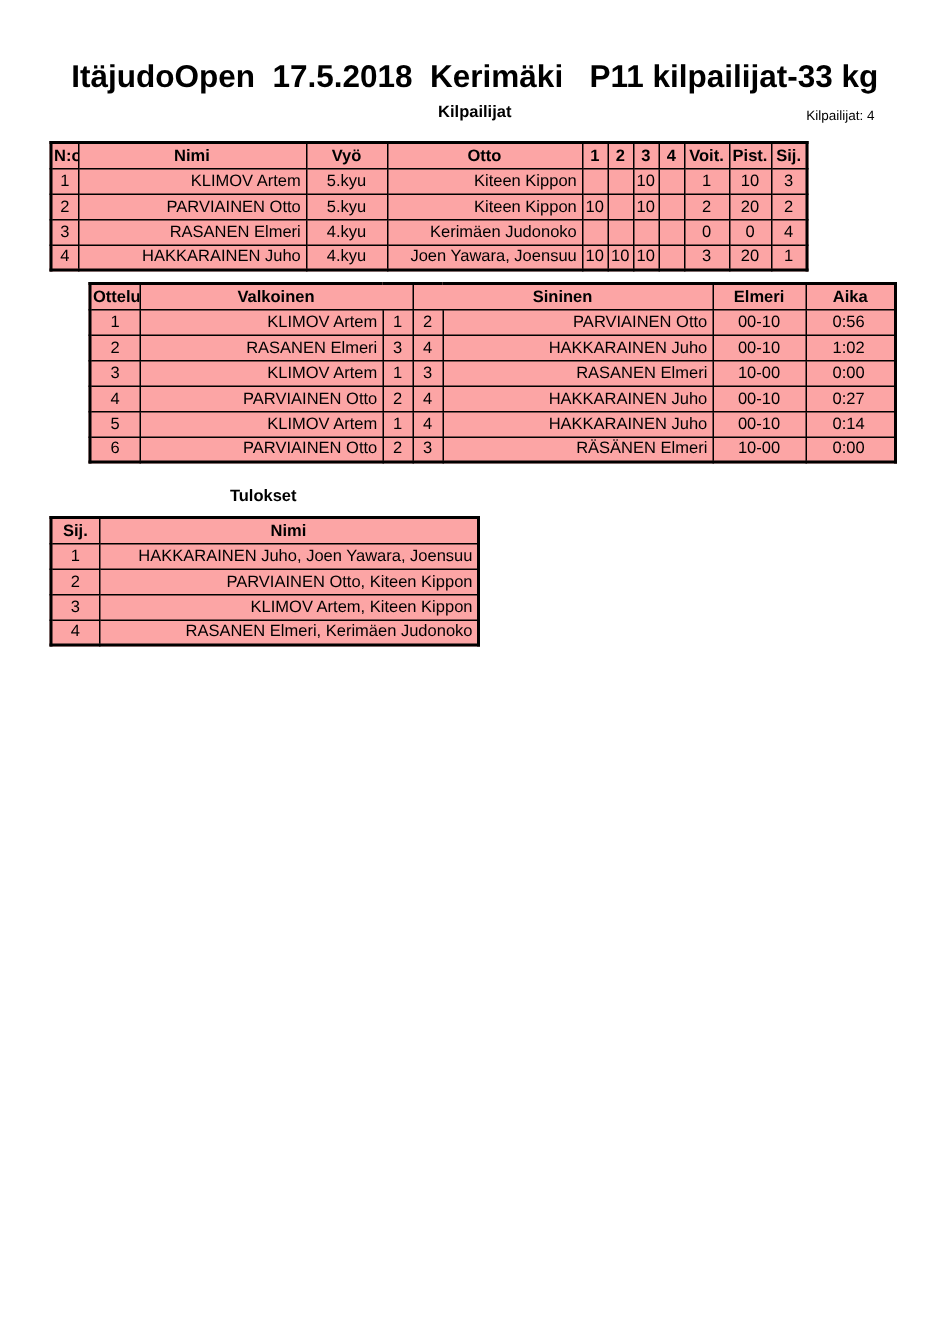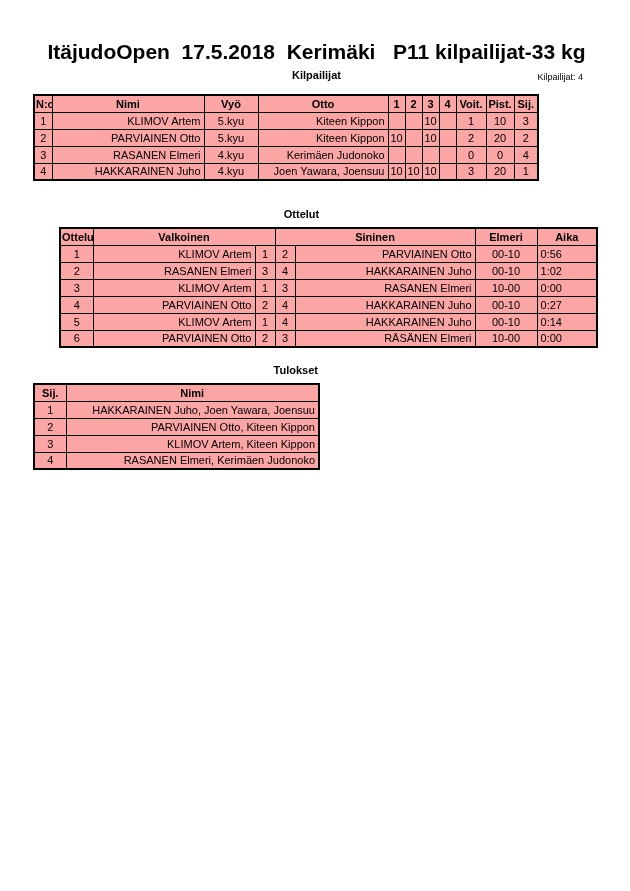--- a/index.html
+++ b/index.html
@@ -24,26 +24,26 @@
 
   table { border-collapse: collapse; table-layout: fixed; border: 2px solid #000; background: #fca5a5; }
   th, td {
     border: 1px solid #000;
     font-size: 11px; height: 17px;
     padding: 0 3px; white-space: nowrap; overflow: hidden;
   }
   th { font-weight: bold; text-align: center; padding: 0 1px; }
   td.c { text-align: center; padding: 0 1px; }
   td.l { text-align: right; }
-  td.r { text-align: left; padding-right: 5px; }
+  td.r { text-align: center; padding-right: 5px; }
 
   .kilpailijat-table { width: 504px; margin-top: 9px; }
   .heading-ottelut  { width: 537px; margin-top: 27px; text-align: center; }
   .ottelut-table    { width: 537px; margin-top: 7px; margin-left: 26px; }
-  .heading-tulokset { width: 285px; margin-top: 16px; text-align: right; }
+  .heading-tulokset { width: 285px; margin-top: 16px; text-align: center; }
   .tulokset-table   { width: 285px; margin-top: 7px; }
 </style>
 </head>
 <body>
 
 <div class="page">
 
   <h1 class="title">ItäjudoOpen  17.5.2018  Kerimäki   P11 kilpailijat-33 kg</h1>
 
   <div class="subheader">
@@ -129,21 +129,20 @@
         <td class="c">10</td>
         <td class="c">10</td>
         <td class="c"></td>
         <td class="c">3</td>
         <td class="c">20</td>
         <td class="c">1</td>
       </tr>
     </tbody>
   </table>
 
-  <div class="section-heading heading-ottelut">Ottelut</div>
 
   <table class="ottelut-table">
     <colgroup>
       <col style="width:33px">
         <col style="width:162px">
         <col style="width:20px">
         <col style="width:20px">
       <col style="width:180px">
         <col style="width:62px">
         <col style="width:60px">

